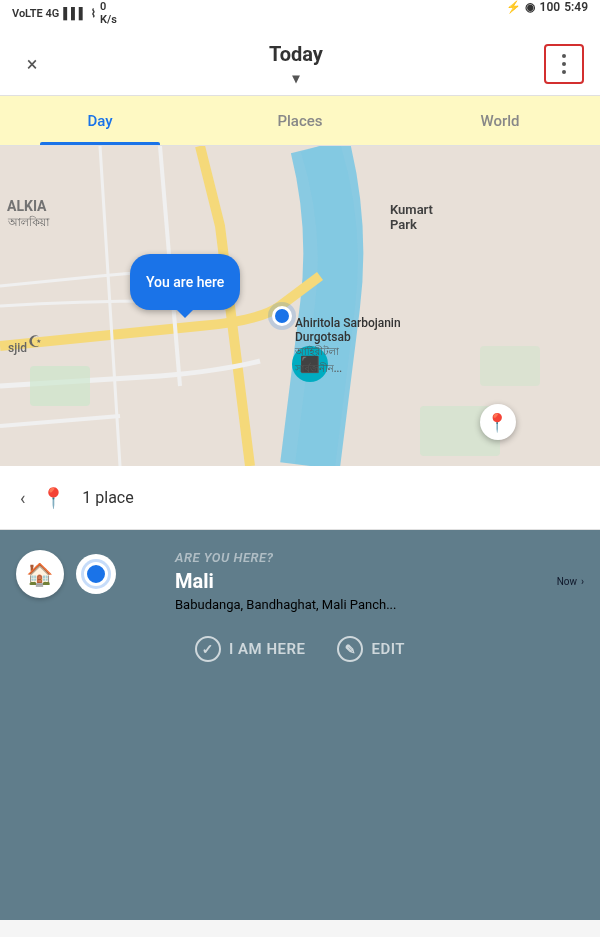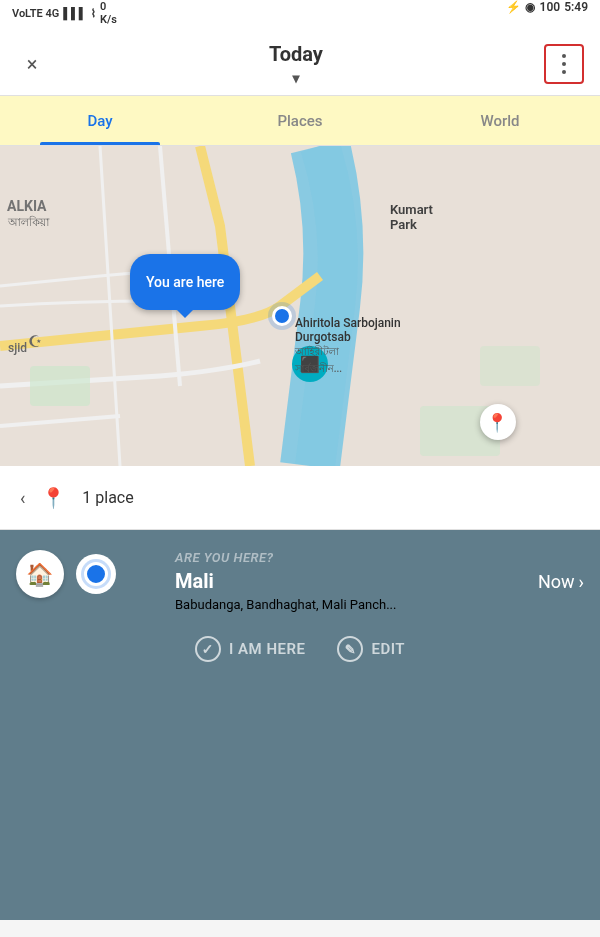--- a/index.html
+++ b/index.html
@@ -285,22 +285,22 @@
       align-items: center;
       justify-content: space-between;
       margin-bottom: 4px;
     }
     .card-name {
       font-size: 20px;
       font-weight: 700;
       color: #fff;
     }
     .card-time {
-      font-size: 18px;
-      color: #ffffff;
+      font-size: 10px;
+      color: #0f172a;
       display: flex;
       align-items: center;
       gap: 4px;
     }
     .card-address {
       font-size: 13px;
       color: #000000;
     }
 
     

